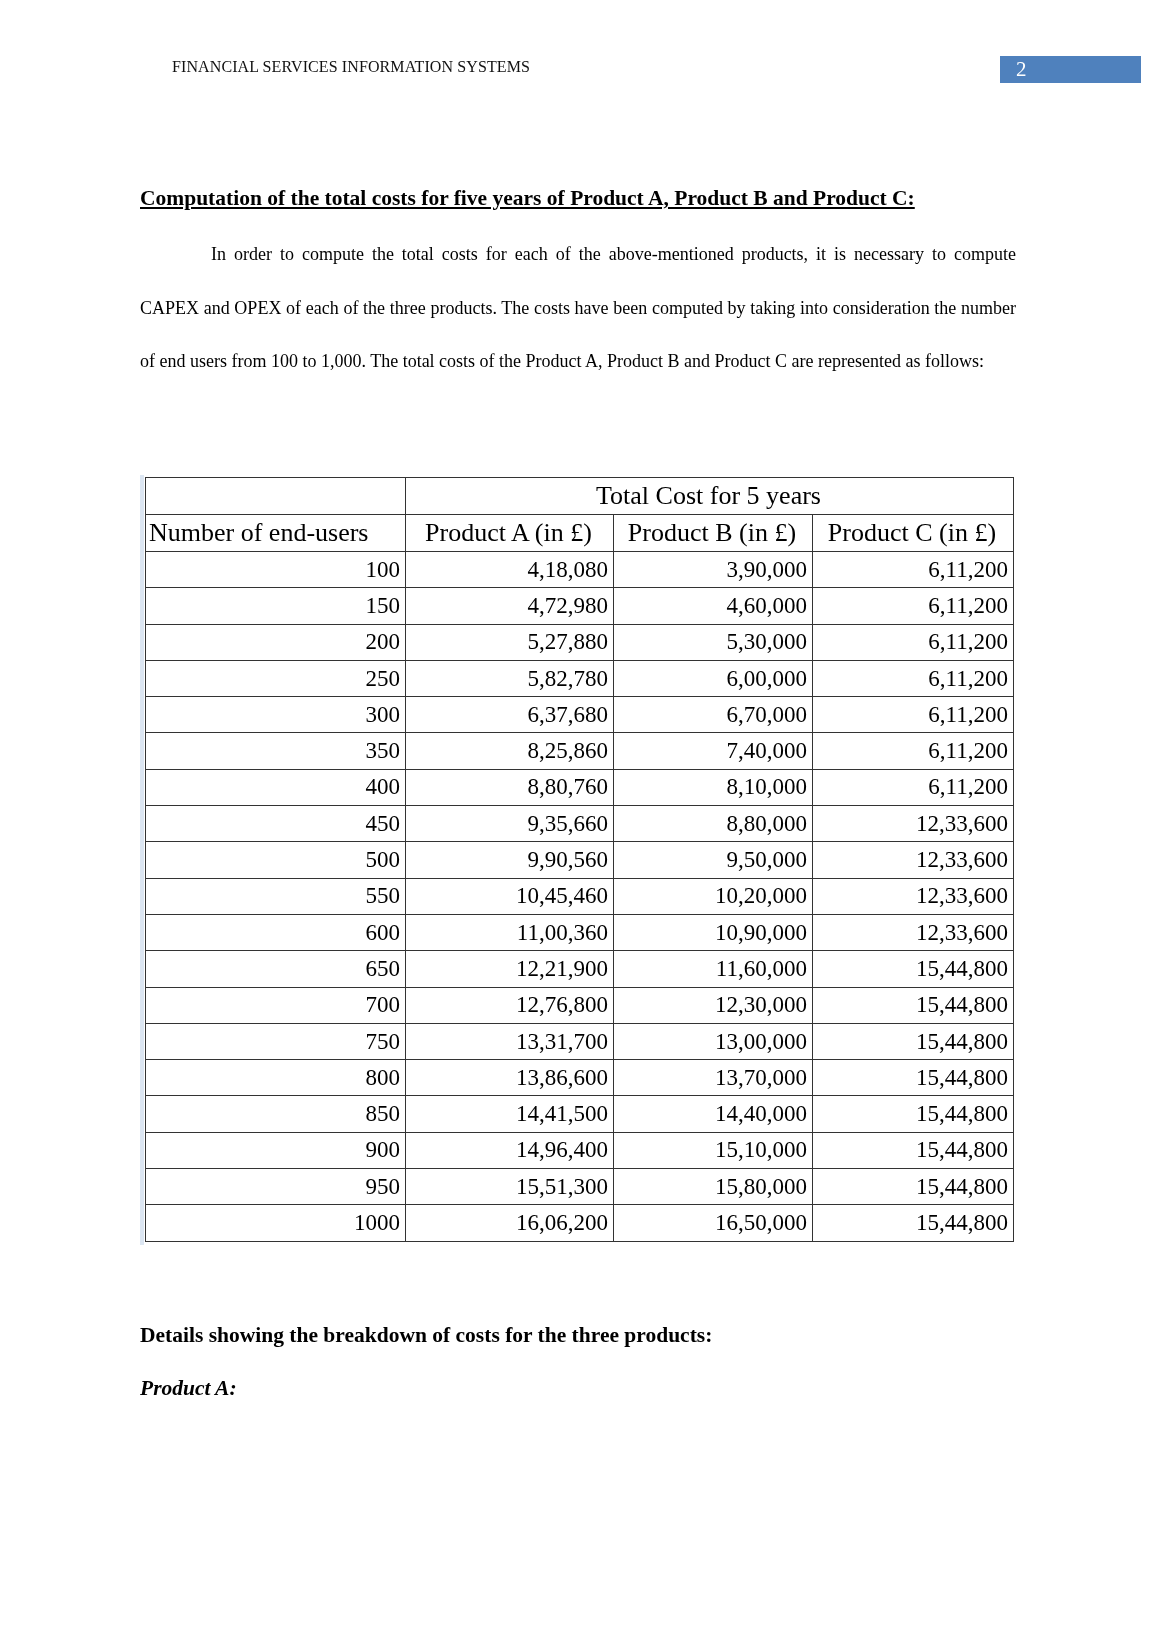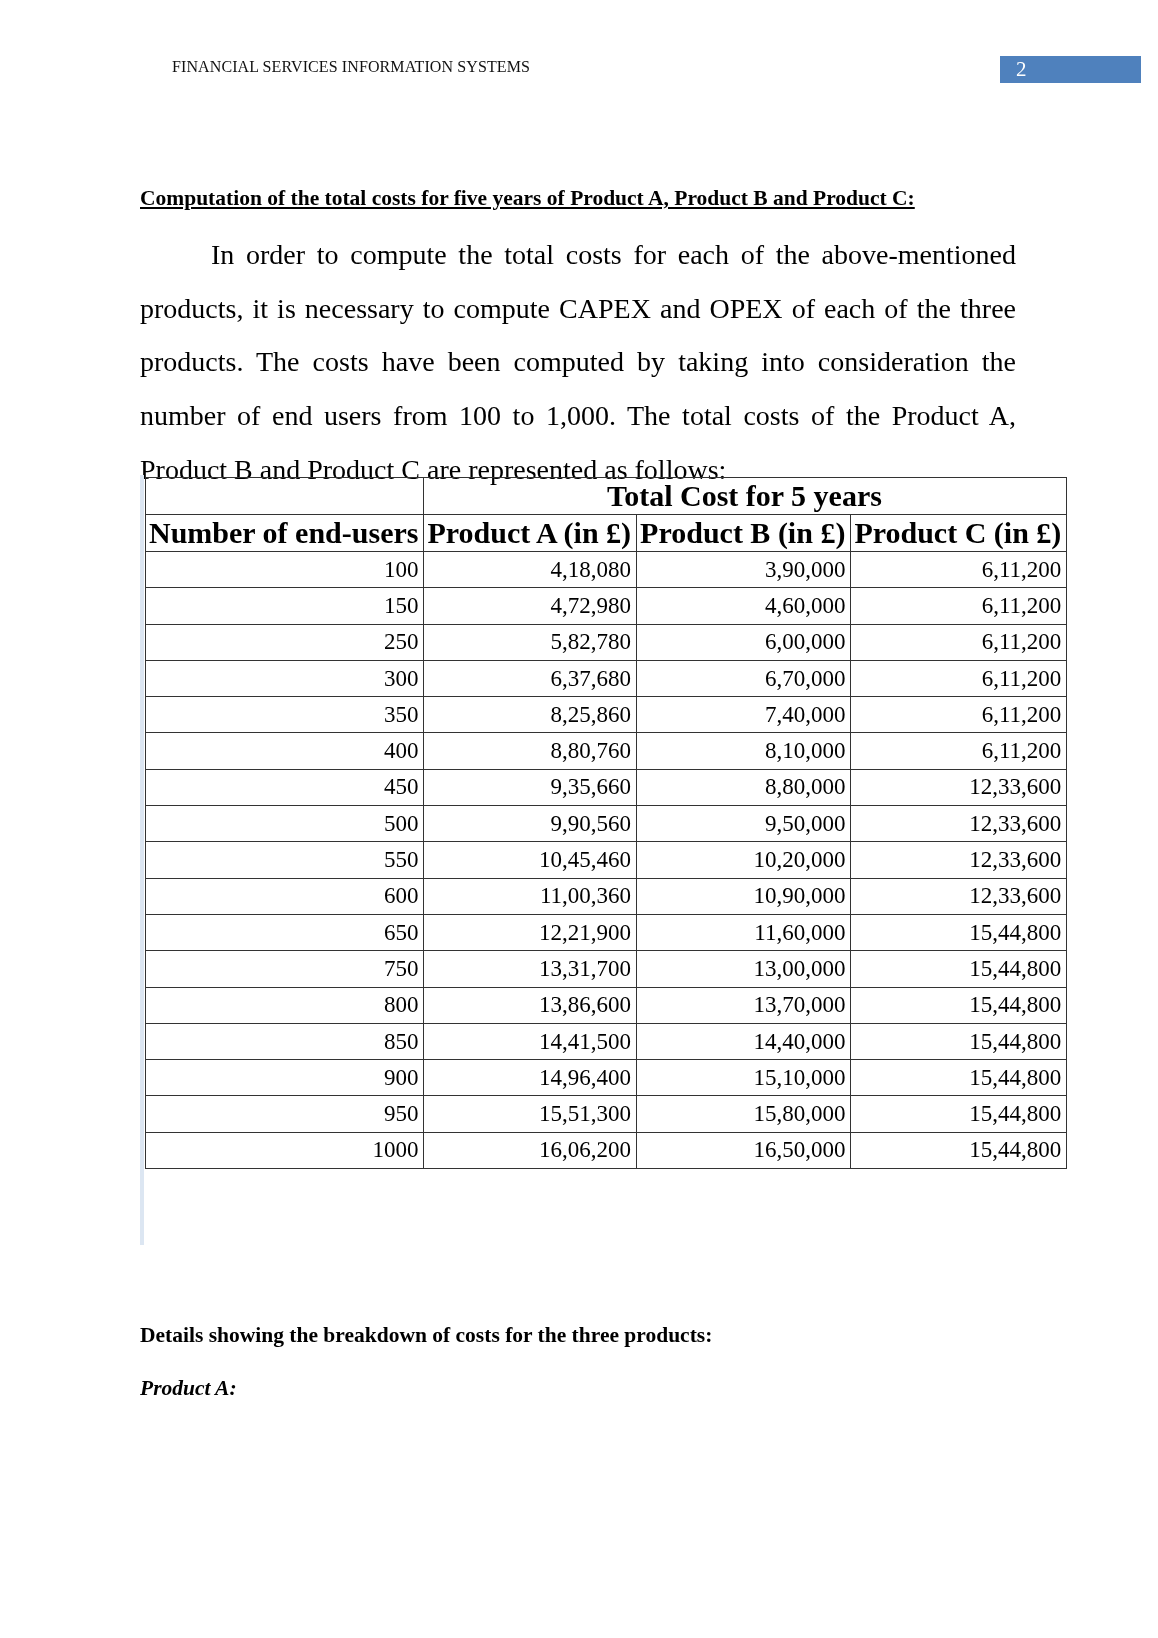--- a/index.html
+++ b/index.html
@@ -5,32 +5,32 @@
   html, body { margin: 0; padding: 0; background: #ffffff; }
   body { width: 1158px; height: 1638px; position: relative; overflow: hidden;
          font-family: "Liberation Serif", "DejaVu Serif", serif; color: #000; }
   .header-title { position: absolute; left: 172px; top: 58px; font-size: 16px;
                   letter-spacing: 0.1px; color: #111; }
   .page-num-box { position: absolute; left: 1000px; top: 56px; width: 141px; height: 27px;
                   background: #4f81bd; color: #fff; font-size: 21px; line-height: 27px;
                   box-sizing: border-box; padding-left: 16px; }
   .section-heading { position: absolute; left: 140px; font-size: 21.5px; font-weight: bold; white-space: nowrap; }
   .h1 { top: 186px; text-decoration: underline; }
-  .para { position: absolute; left: 140px; width: 876px; top: 228px; font-size: 28px;
+  .para { position: absolute; left: 140px; width: 876px; top: 228px; font-size: 18px;
           line-height: 53.7px; text-align: justify; text-indent: 71px; margin: 0; }
   .h2 { top: 1323px; }
   .h3 { top: 1376px; font-style: italic; text-align: center; }
 
   .table-wrap { position: absolute; left: 140px; top: 475px; width: 876px; height: 770px; }
   .table-strip { position: absolute; left: 0; top: 0; width: 4px; height: 770px; background: #dce6f2; }
   table.cost { position: absolute; left: 5px; top: 2px; border-collapse: collapse; table-layout: fixed;
                font-family: "Liberation Serif", "DejaVu Serif", serif; }
   table.cost td, table.cost th { border: 1.5px solid #333; padding: 0 5px 0 3px; height: 36.3px;
                box-sizing: border-box; font-size: 23px; white-space: nowrap; overflow: hidden; }
-  table.cost th { font-weight: bold; height: 37px; font-size: 30px; }
+  table.cost th { font-weight: normal; height: 37px; font-size: 26px; }
   .col-users { width: 260px; }
   .col-a { width: 208px; }
   .col-b { width: 199px; }
   .col-c { width: 201px; }
   th.group { text-align: center; border-left: 1.5px solid #333; }
   th.blank { border-bottom: none; }
   th.users-h { text-align: left; border-top: none; padding-left: 2px; }
   th.prod-h { text-align: center; }
   td.num { text-align: right; }
 </style>
@@ -70,20 +70,26 @@
         <tr>
           <td class="num">100</td>
           <td class="num">4,18,080</td>
           <td class="num">3,90,000</td>
           <td class="num">6,11,200</td>
         </tr>
         <tr>
           <td class="num">150</td>
           <td class="num">4,72,980</td>
           <td class="num">4,60,000</td>
+          <td class="num">6,11,200</td>
+        </tr>
+        <tr>
+          <td class="num">200</td>
+          <td class="num">5,27,880</td>
+          <td class="num">5,30,000</td>
           <td class="num">6,11,200</td>
         </tr>
         <tr>
           <td class="num">250</td>
           <td class="num">5,82,780</td>
           <td class="num">6,00,000</td>
           <td class="num">6,11,200</td>
         </tr>
         <tr>
           <td class="num">300</td>
@@ -127,20 +133,26 @@
           <td class="num">10,90,000</td>
           <td class="num">12,33,600</td>
         </tr>
         <tr>
           <td class="num">650</td>
           <td class="num">12,21,900</td>
           <td class="num">11,60,000</td>
           <td class="num">15,44,800</td>
         </tr>
         <tr>
+          <td class="num">700</td>
+          <td class="num">12,76,800</td>
+          <td class="num">12,30,000</td>
+          <td class="num">15,44,800</td>
+        </tr>
+        <tr>
           <td class="num">750</td>
           <td class="num">13,31,700</td>
           <td class="num">13,00,000</td>
           <td class="num">15,44,800</td>
         </tr>
         <tr>
           <td class="num">800</td>
           <td class="num">13,86,600</td>
           <td class="num">13,70,000</td>
           <td class="num">15,44,800</td>

